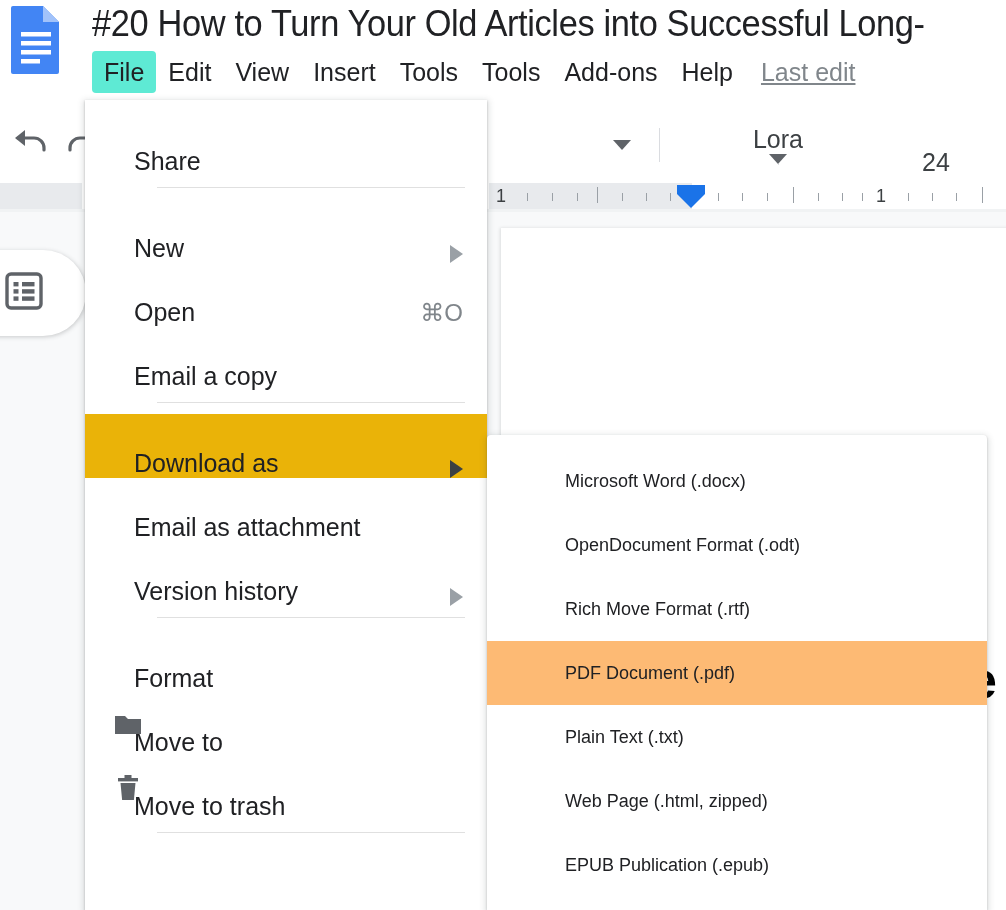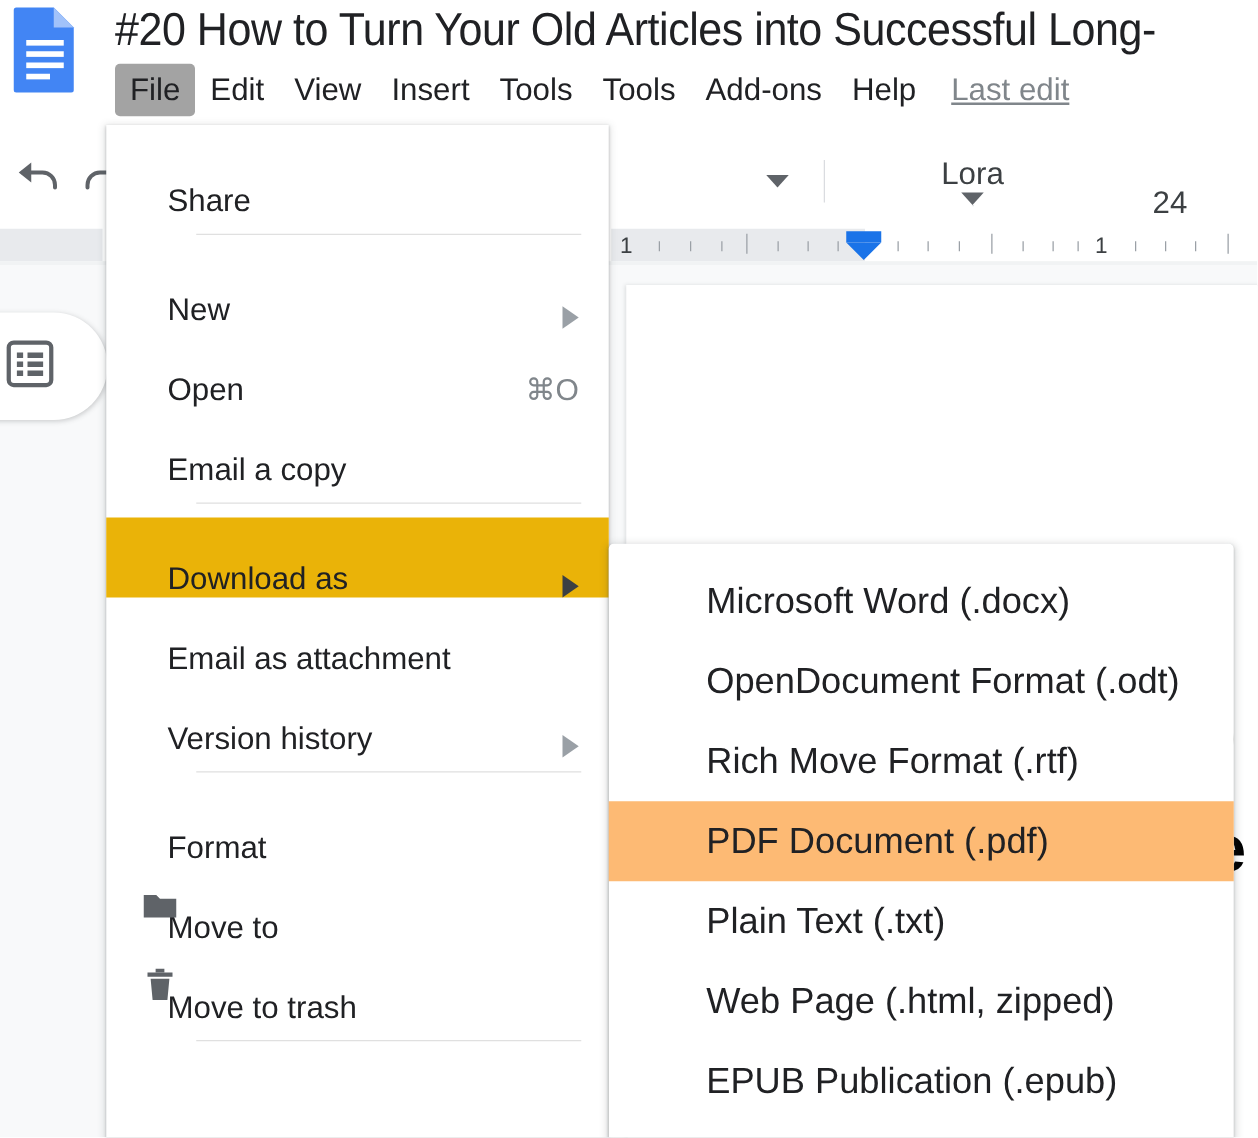--- a/index.html
+++ b/index.html
@@ -41,21 +41,21 @@
   }
 
   .menubar {
     position:absolute; left:92px; top:50px; height:44px; width:914px;
     display:flex; align-items:center; white-space:nowrap;
   }
   .menu-item {
     font-size:25px; color:#202124; padding:6px 12px; line-height:30px;
     border-radius:4px; cursor:default;
   }
-  .menu-item.active { background:#a3a3a3; }
+  .menu-item.active { background:#5eead4; }
   .lastedit {
     font-size:25px; color:#80868b; text-decoration:underline;
     margin-left:16px; line-height:30px; cursor:pointer;
   }
 
   
   .toolbar {
     position:absolute; left:0; top:98px; width:1006px; height:82px;
     background:#ffffff; display:flex; align-items:center;
   }
@@ -144,21 +144,21 @@
   
   .submenu {
     position:absolute; left:487px; top:435px; width:500px; height:475px;
     background:#ffffff; border-radius:4px 4px 0 0;
     box-shadow: 0 2px 6px 2px rgba(60,64,67,.15), 0 1px 2px 0 rgba(60,64,67,.3);
     padding-top:14px;
   }
   .sub-mi {
     display:flex; align-items:center; height:64px;
     padding-left:78px; padding-right:22px;
-    font-size:29px; color:#202124; white-space:nowrap; cursor:default;
+    font-size:18px; color:#202124; white-space:nowrap; cursor:default;
   }
   .sub-mi.hl { background:#fdba74; }
 </style>
 </head>
 <body>
 
 <div id="app">
 
   <div class="doc-bg"></div>
   <div class="doc-page"></div>

